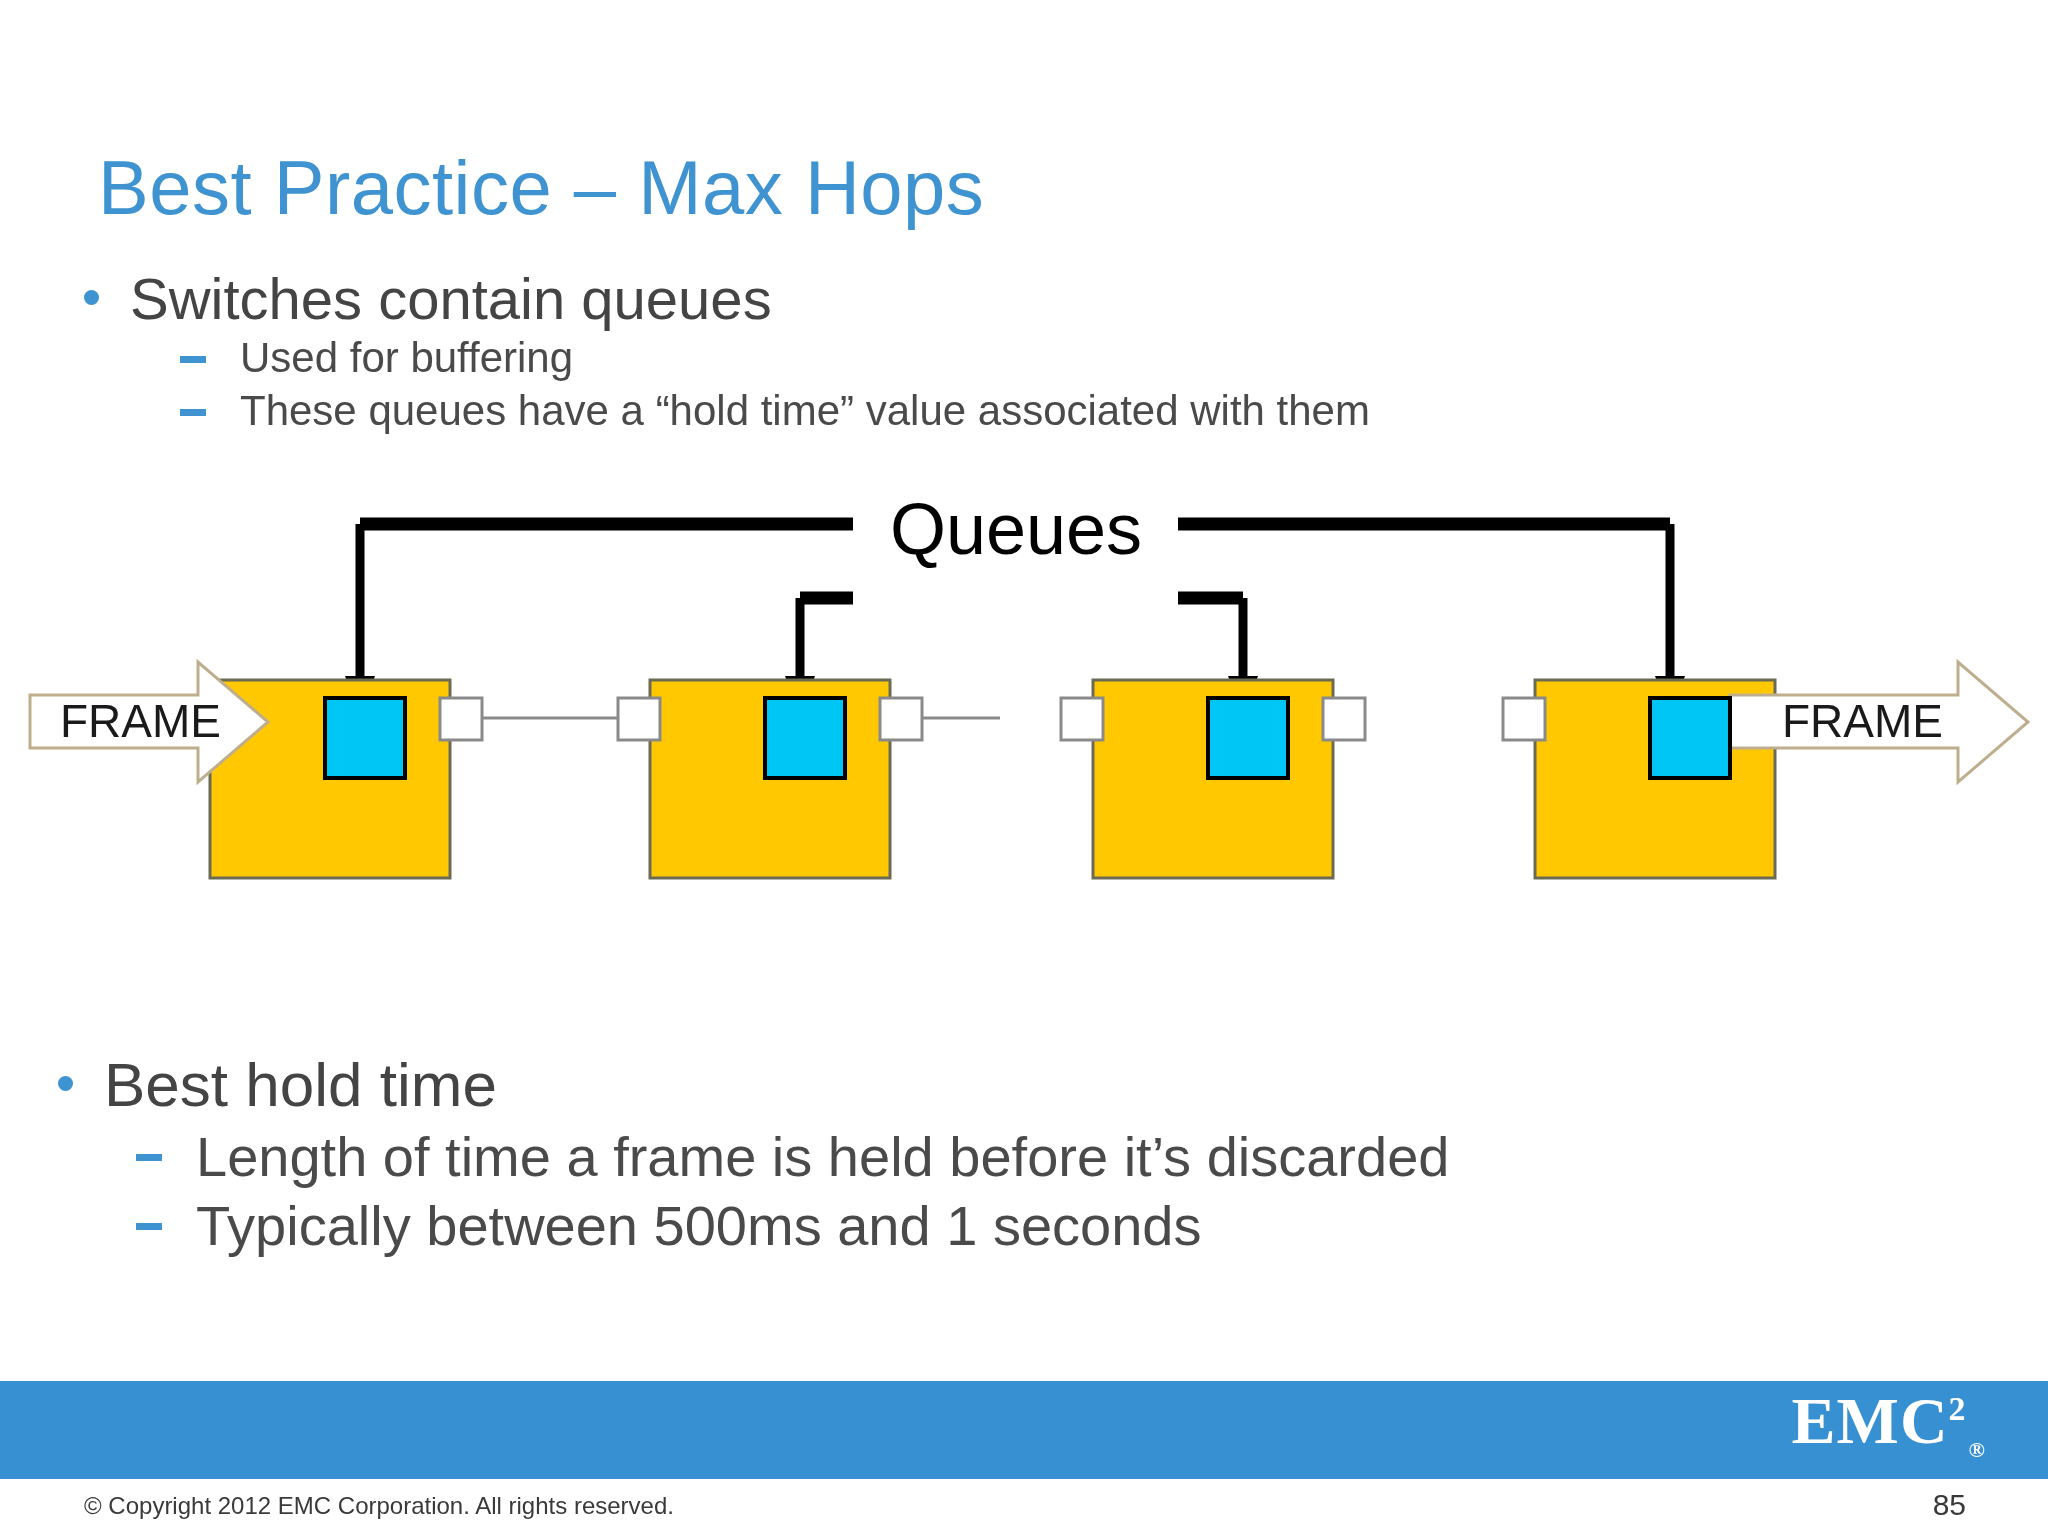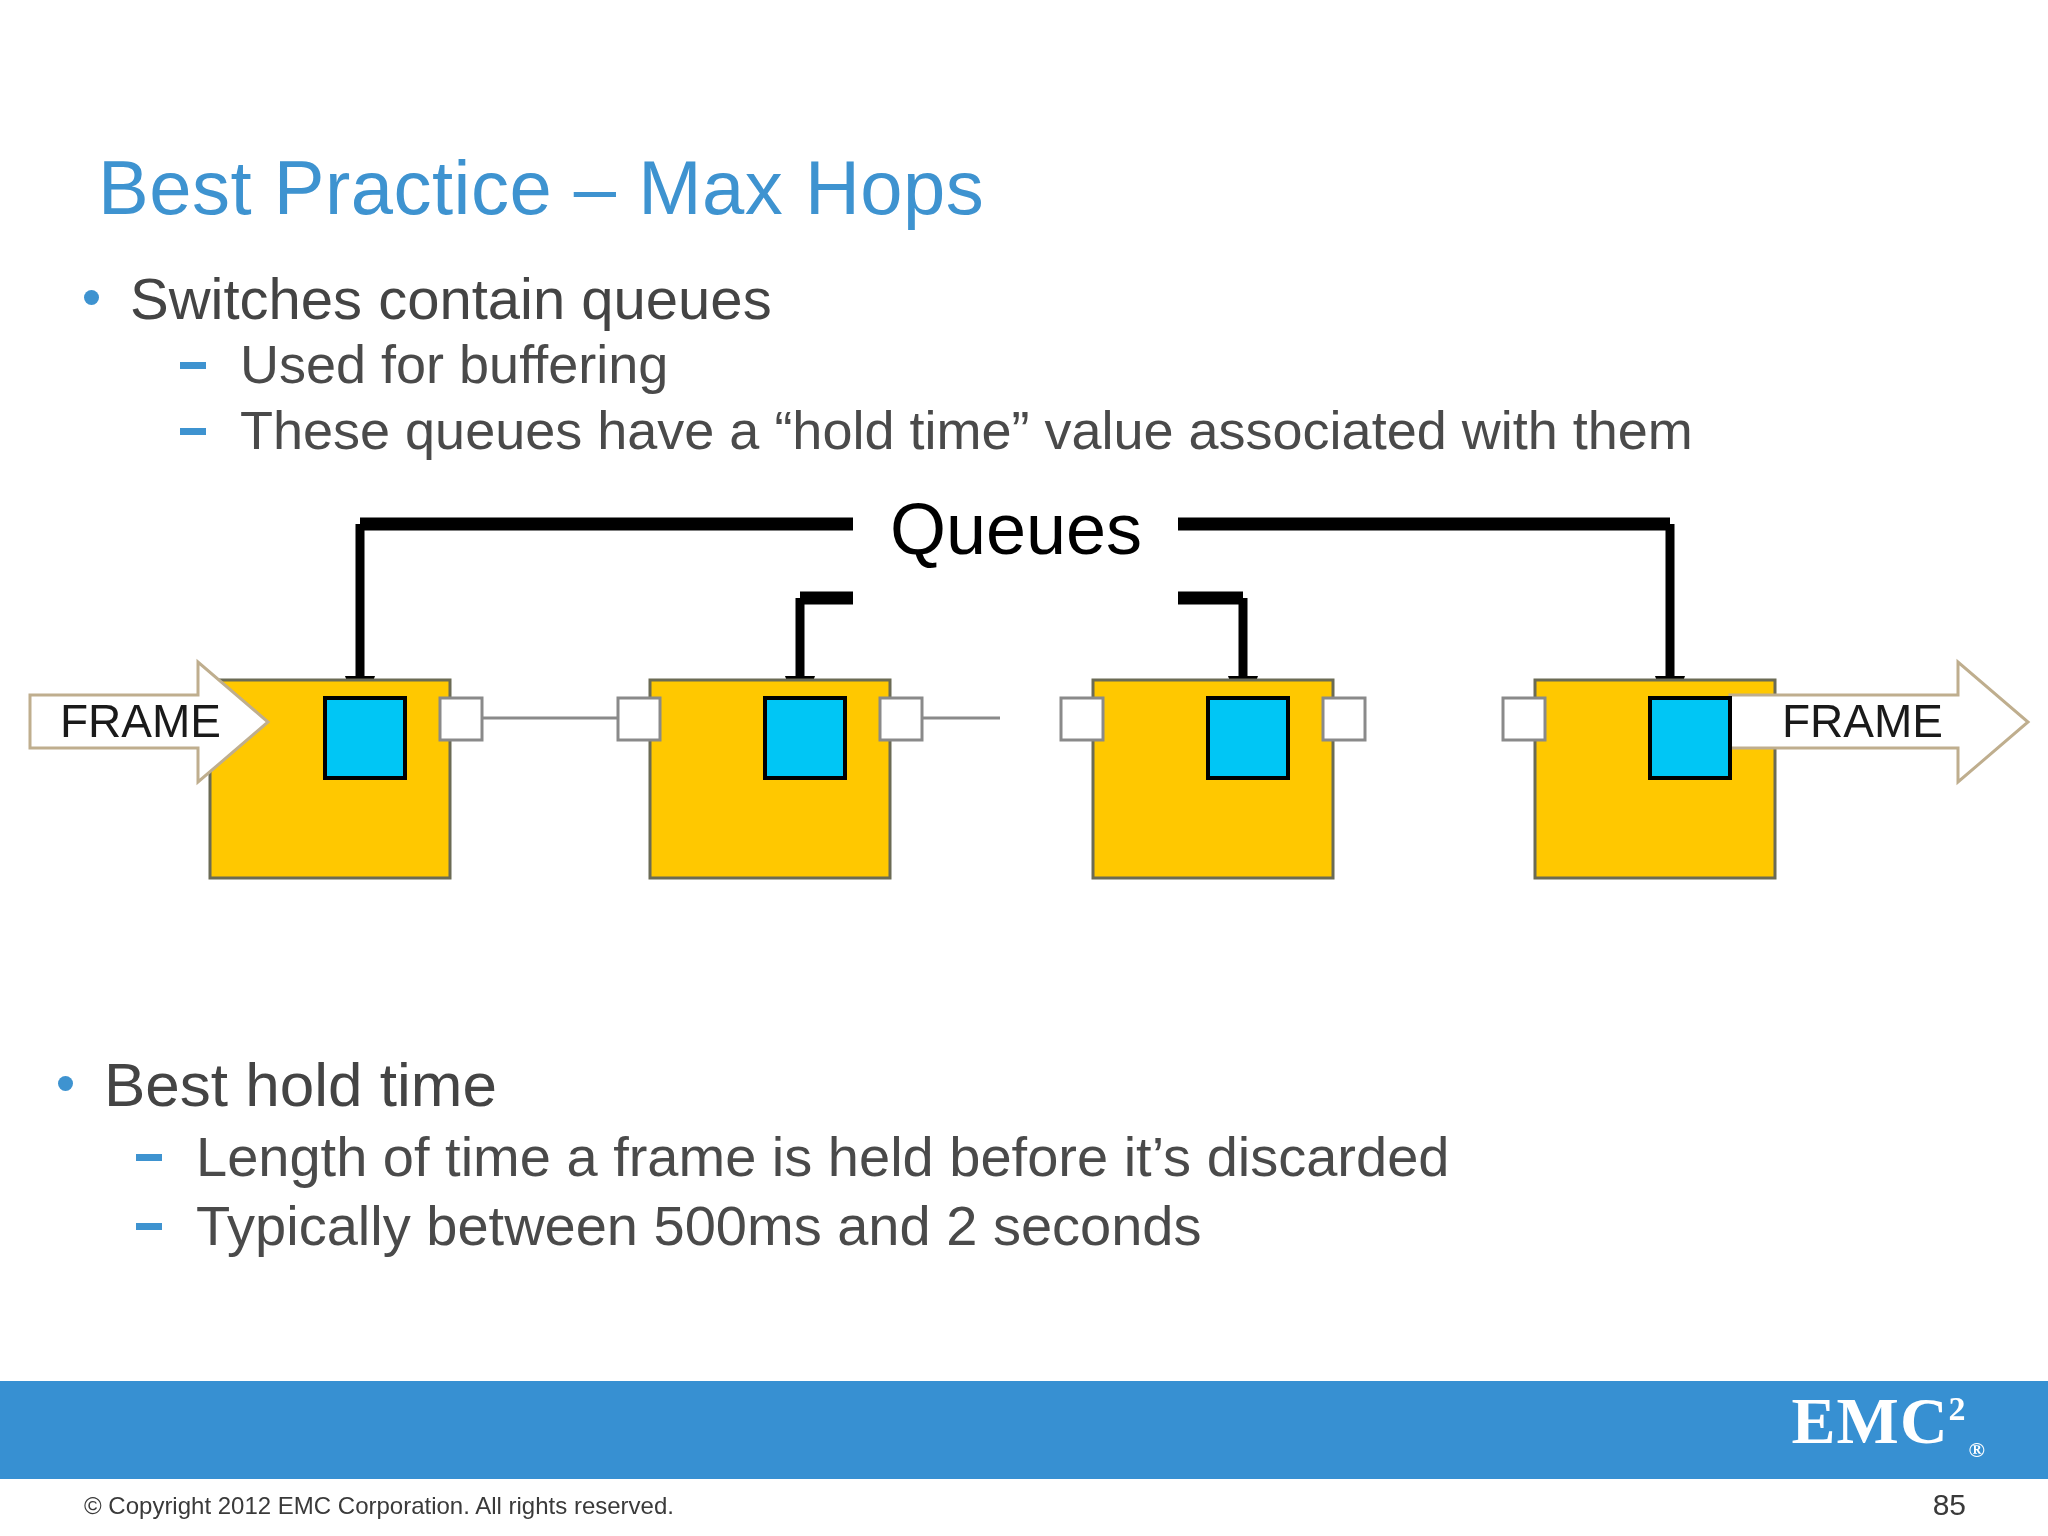--- a/index.html
+++ b/index.html
@@ -56,21 +56,21 @@
     width: 15px;
     height: 15px;
     border-radius: 50%;
     background: #3E93D0;
   }
 
   .l2 {
     position: relative;
     padding-left: 72px;
     margin-left: 96px;
-    font-size: 54px;
+    font-size: 42px;
     line-height: 1.1;
     color: #4A4A4A;
     margin-top: 6px;
   }
   .l2 .dash {
     position: absolute;
     left: 12px;
     top: 0.50em;
     width: 26px;
     height: 7px;
@@ -236,21 +236,21 @@
       <span>Best hold time</span>
     </div>
 
     <div class="l2">
       <span class="dash"></span>
       <span>Length of time a frame is held before it’s discarded</span>
     </div>
 
     <div class="l2">
       <span class="dash"></span>
-      <span>Typically between 500ms and 2 seconds</span>
+      <span>Typically between 500ms and 1 seconds</span>
     </div>
 
   </div>
 
   <div class="footer-bar"></div>
 
   <div class="emc-logo">
     <span>EMC</span><span class="sup">2</span><span class="reg">®</span>
   </div>
 

